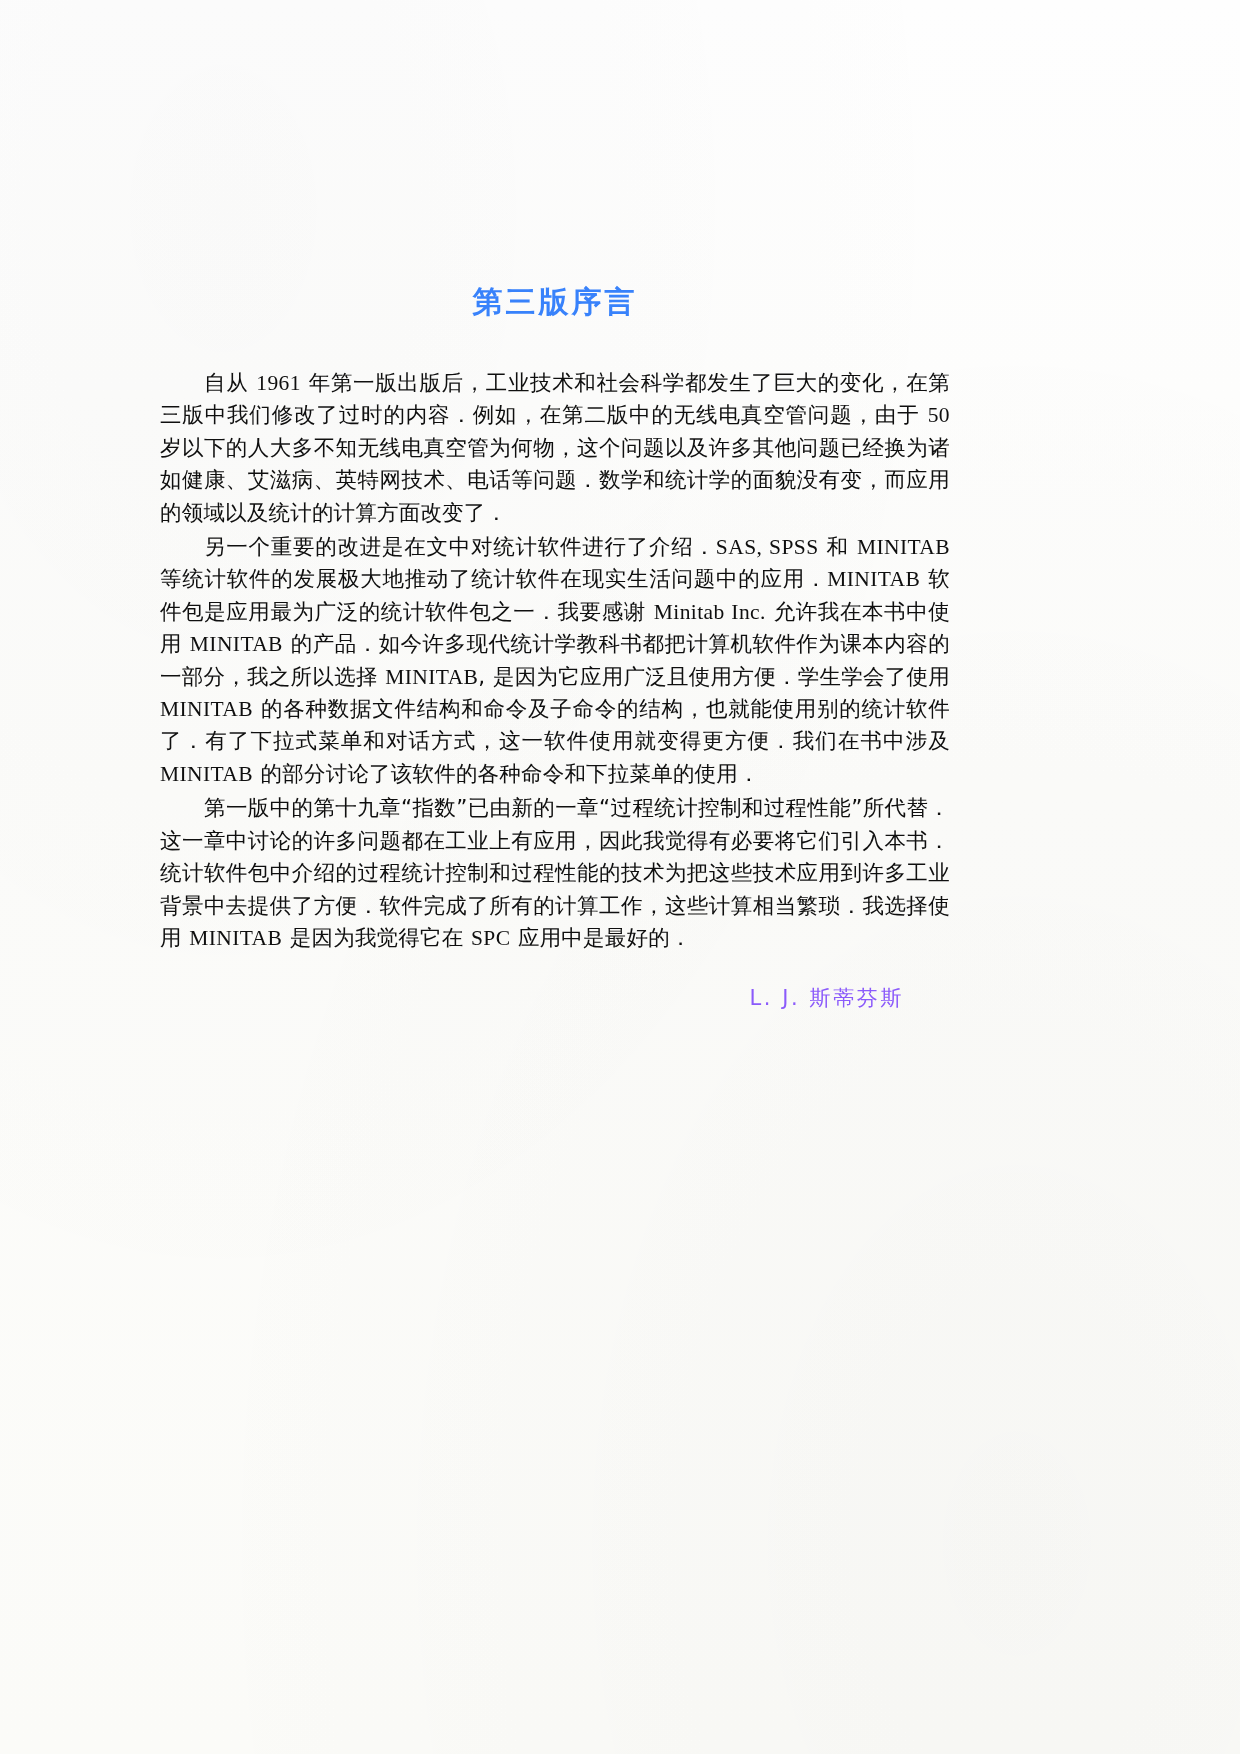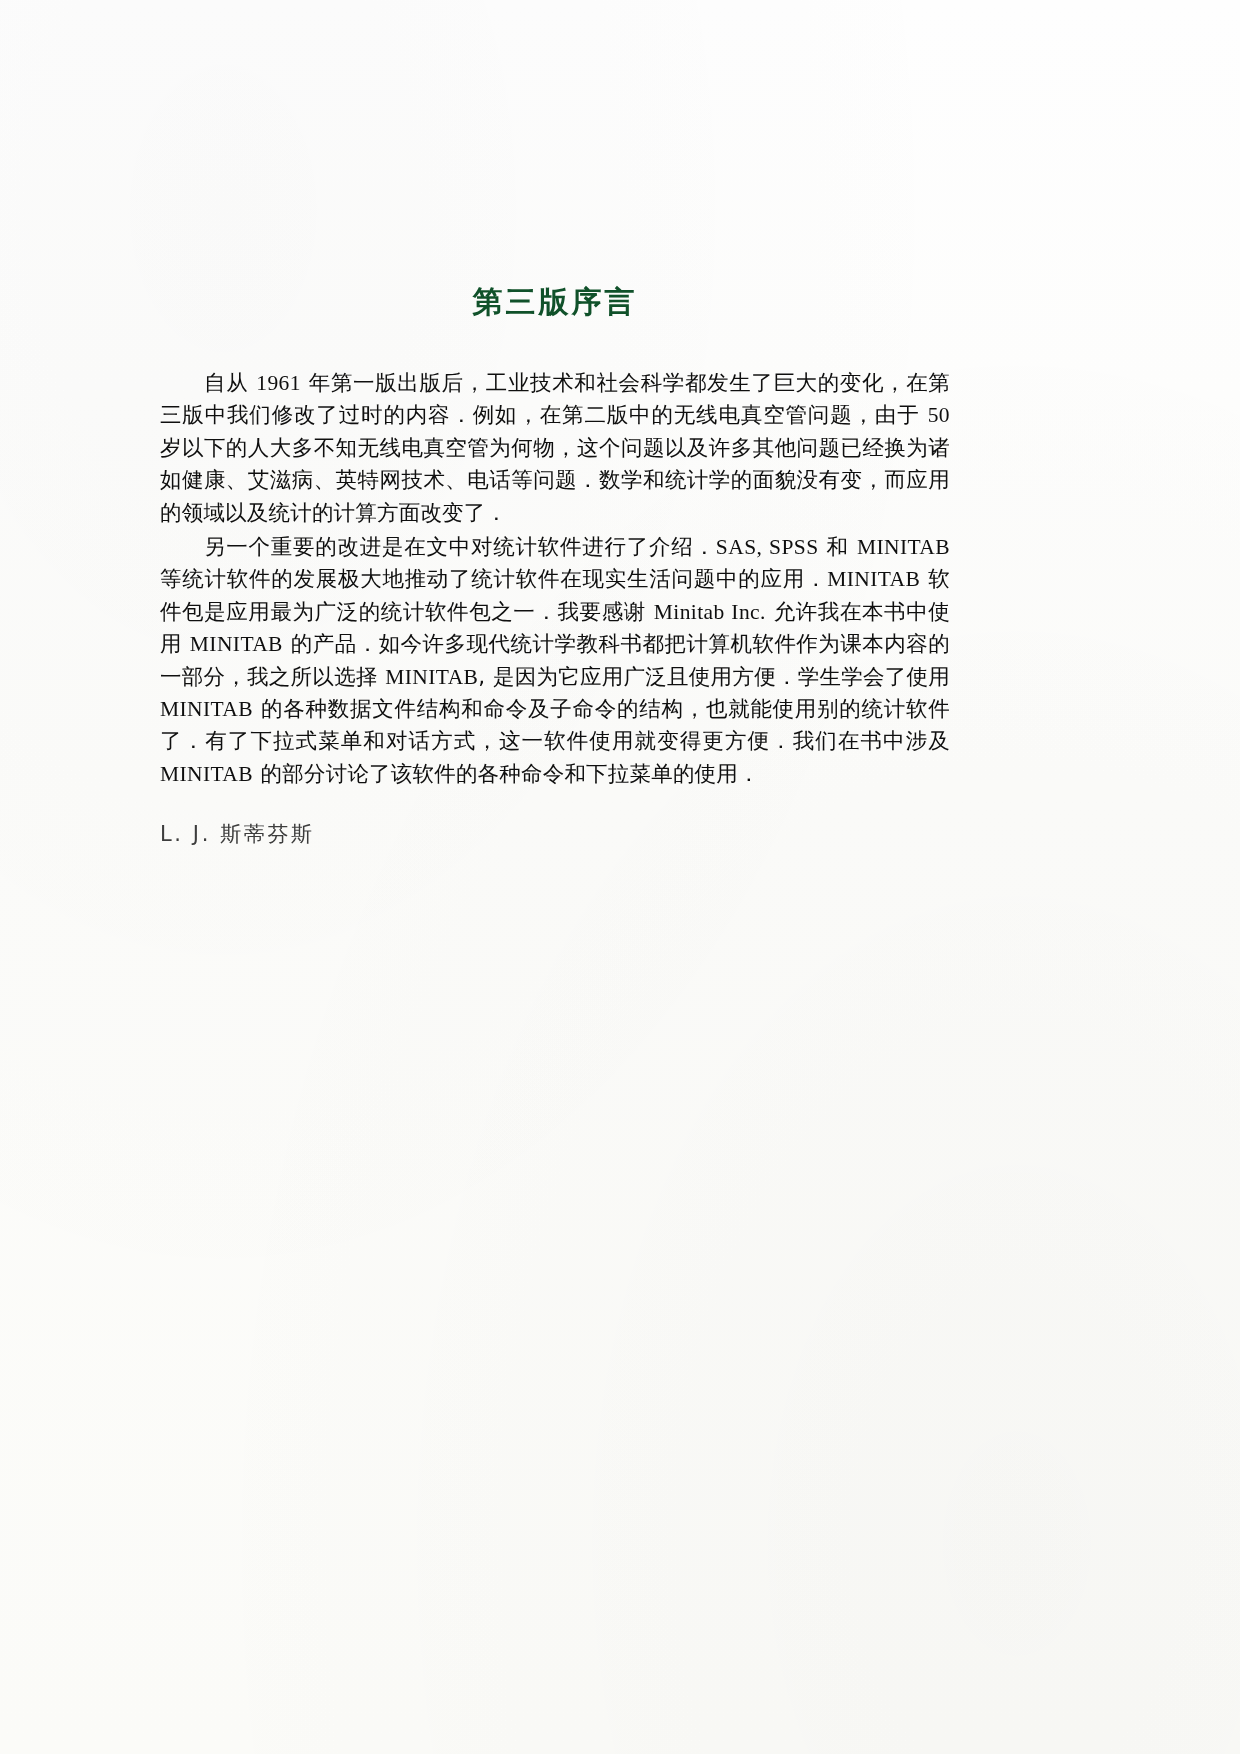--- a/index.html
+++ b/index.html
@@ -32,21 +32,21 @@
     top: 282px;
     width: 790px;
   }
   .doc-title {
     text-align: center;
     font-family: "DejaVu Sans", "Liberation Sans", sans-serif;
     font-weight: bold;
     font-size: 30px;
     letter-spacing: 3px;
     margin: 0 0 44px 0;
-    color: #14532d;
+    color: #3b82f6;
   }
   p.para {
     margin: 0 0 2px 0;
     font-size: 21.5px;
     line-height: 32.4px;
     text-align: justify;
     text-justify: inter-ideograph;
     text-indent: 2.05em;
     color: #131313;
     font-family: "DejaVu Sans", "Liberation Sans", sans-serif;
@@ -58,26 +58,26 @@
     letter-spacing: 0.4px;
     margin-top: 15px;
   }
   p.para .mathit {
     font-family: "Liberation Serif", "DejaVu Serif", serif;
     font-style: italic;
     letter-spacing: 0.5px;
   }
   .signature {
     margin: 30px 0 0 0;
-    text-align: left;
+    text-align: right;
     padding-right: 46px;
     font-size: 21px;
     letter-spacing: 2.6px;
     font-family: "DejaVu Sans", "Liberation Sans", sans-serif;
-    color: #404040;
+    color: #8b5cf6;
   }
   
   #text-block {
     filter: contrast(1.04);
   }
 </style>
 </head>
 <body>
 
 <div id="page">
@@ -85,18 +85,19 @@
 
   <div id="text-block">
 
     <h1 class="doc-title">第三版序言</h1>
 
     <p class="para">自从 <span class="lat">1961</span> 年第一版出版后，工业技术和社会科学都发生了巨大的变化，在第三版中我们修改了过时的内容．例如，在第二版中的无线电真空管问题，由于 <span class="lat">50</span> 岁以下的人大多不知无线电真空管为何物，这个问题以及许多其他问题已经换为诸如健康、艾滋病、英特网技术、电话等问题．数学和统计学的面貌没有变，而应用的领域以及统计的计算方面改变了．</p>
 
     <p class="para">另一个重要的改进是在文中对统计软件进行了介绍．<span class="lat">SAS, SPSS</span> 和 <span class="lat">MINITAB</span> 等统计软件的发展极大地推动了统计软件在现实生活问题中的应用．<span class="lat">MINITAB</span> 软件包是应用最为广泛的统计软件包之一．我要感谢 <span class="lat">Minitab Inc.</span> 允许我在本书中使用 <span class="lat">MINITAB</span> 的产品．如今许多现代统计学教科书都把计算机软件作为课本内容的一部分，我之所以选择 <span class="lat">MINITAB</span>, 是因为它应用广泛且使用方便．学生学会了使用 <span class="lat">MINITAB</span> 的各种数据文件结构和命令及子命令的结构，也就能使用别的统计软件了．有了下拉式菜单和对话方式，这一软件使用就变得更方便．我们在书中涉及 <span class="lat">MINITAB</span> 的部分讨论了该软件的各种命令和下拉菜单的使用．</p>
 
 
+    <p class="para">第一版中的第十九章“指数”已由新的一章“过程统计控制和过程性能”所代替．这一章中讨论的许多问题都在工业上有应用，因此我觉得有必要将它们引入本书．统计软件包中介绍的过程统计控制和过程性能的技术为把这些技术应用到许多工业背景中去提供了方便．软件完成了所有的计算工作，这些计算相当繁琐．我选择使用 <span class="lat">MINITAB</span> 是因为我觉得它在 <span class="lat">SPC</span> 应用中是最好的．</p>
 
 
     <p class="signature">L. J. 斯蒂芬斯</p>
 
   </div>
 </div>
 
 </body></html>

